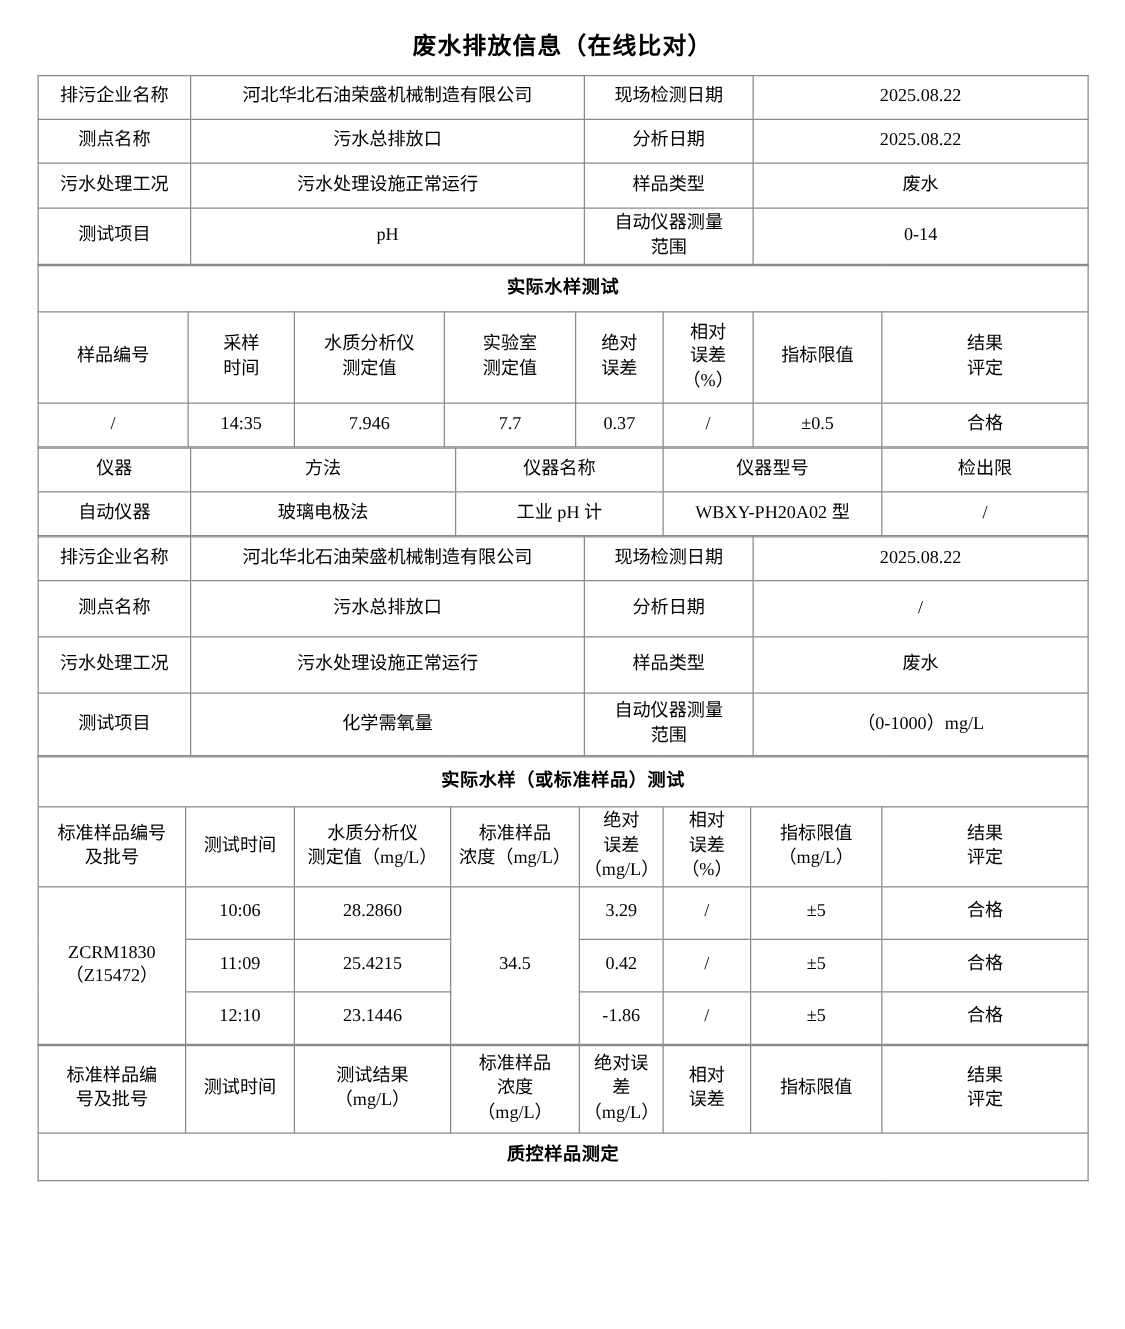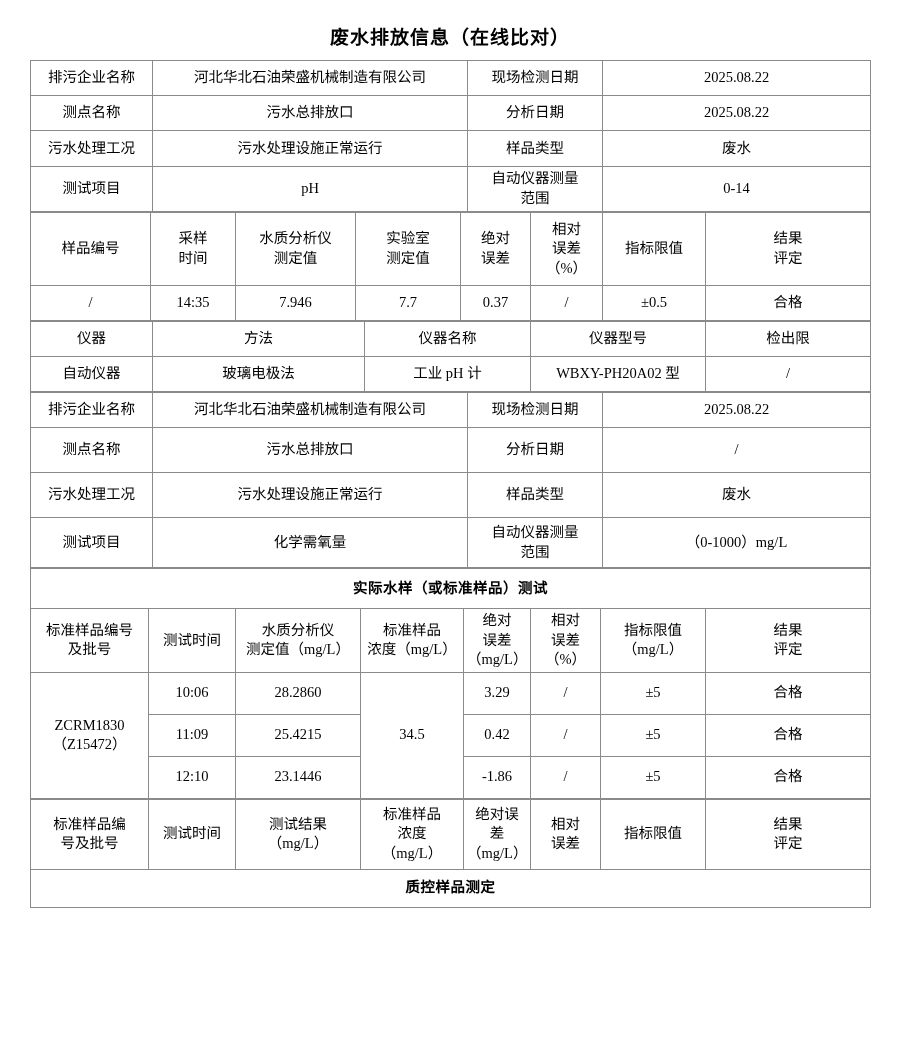--- a/index.html
+++ b/index.html
@@ -110,20 +110,23 @@
       <col style="width:120px">
         <col style="width:85px">
         <col style="width:120px">
         <col style="width:105px">
       <col style="width:70px">
         <col style="width:72px">
         <col style="width:103px">
         <col style="width:165px">
     </colgroup>
     <tbody>
+      <tr class="r37" style="height:37px">
+        <td class="section-title" colspan="8">实际水样测试</td>
+      </tr>
       <tr class="r73">
         <td class="multiline">样品编号</td>
         <td class="multiline">采样
 时间</td>
         <td class="multiline">水质分析仪
 测定值</td>
         <td class="multiline">实验室
 测定值</td>
         <td class="multiline">绝对
 误差</td>

